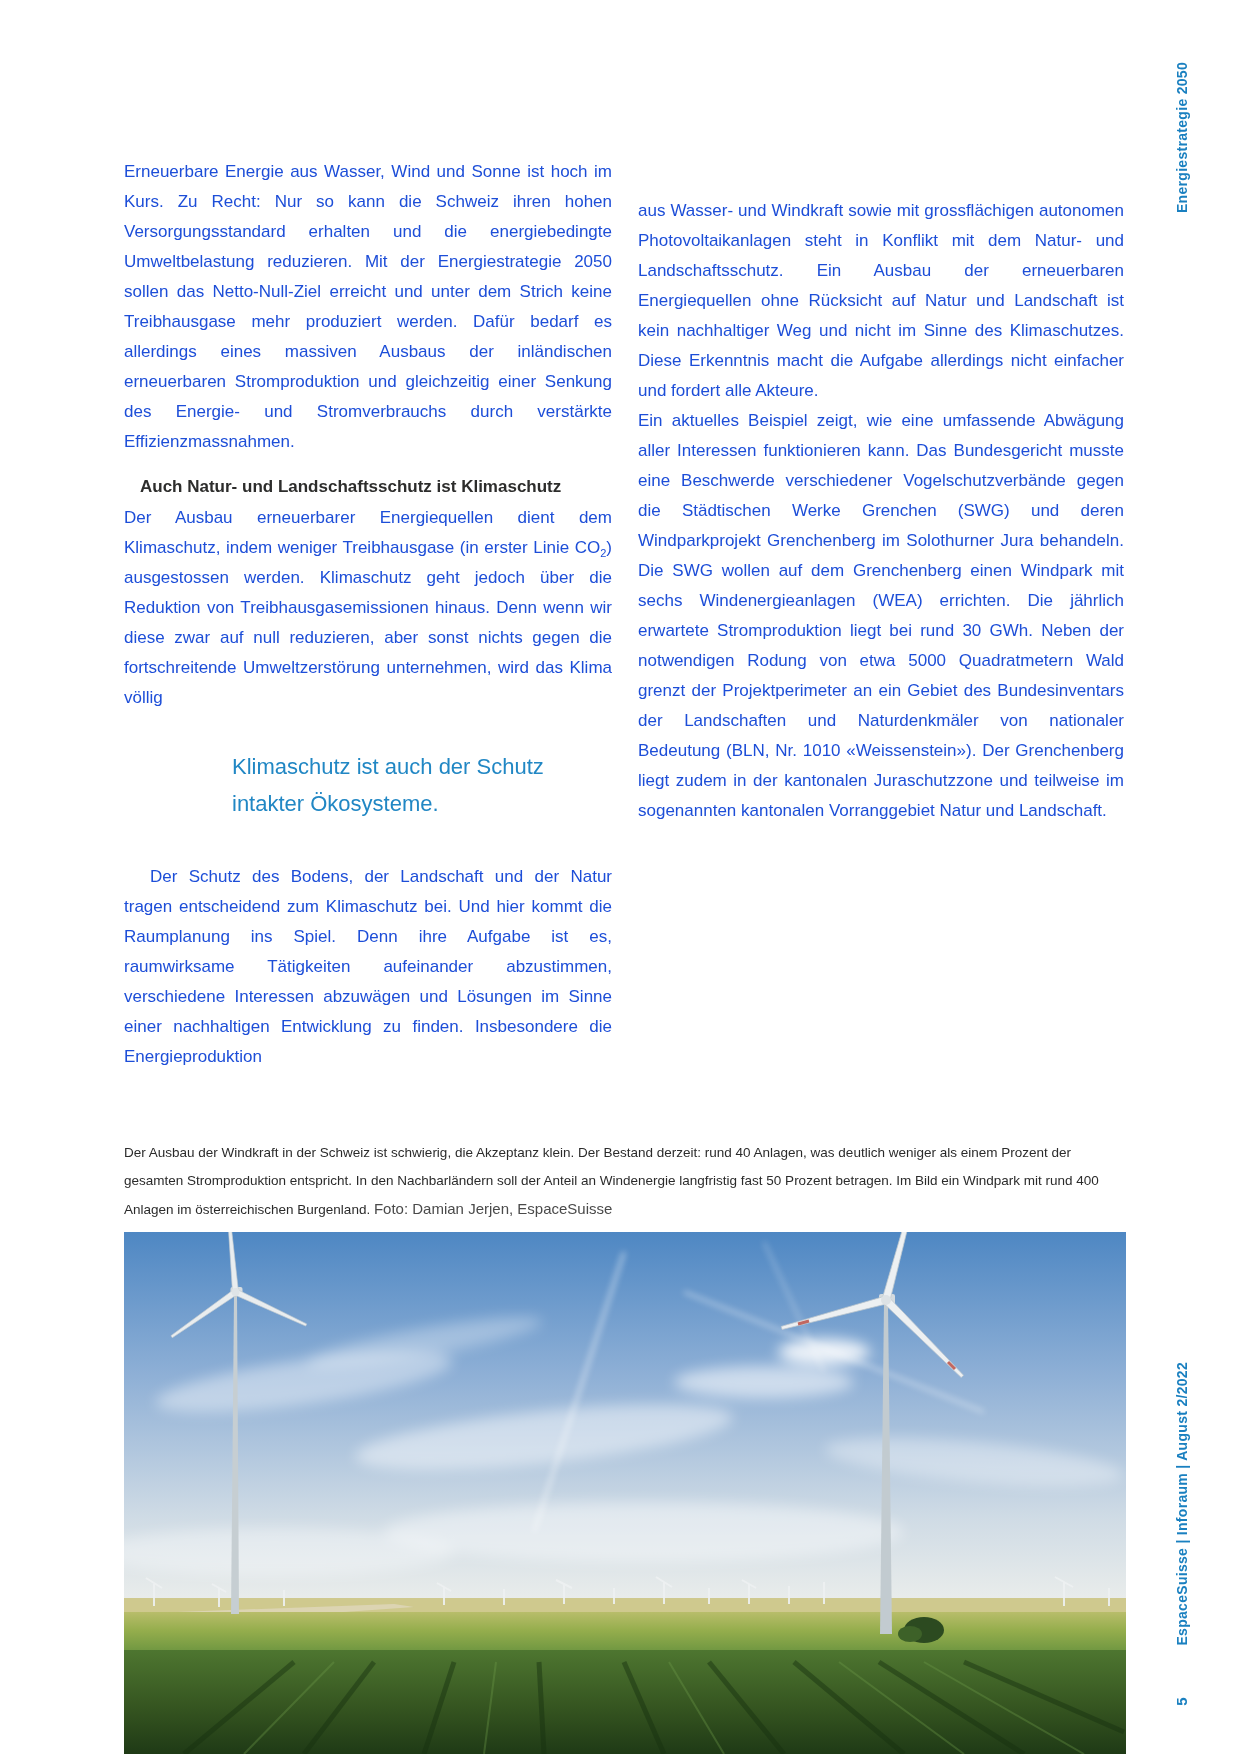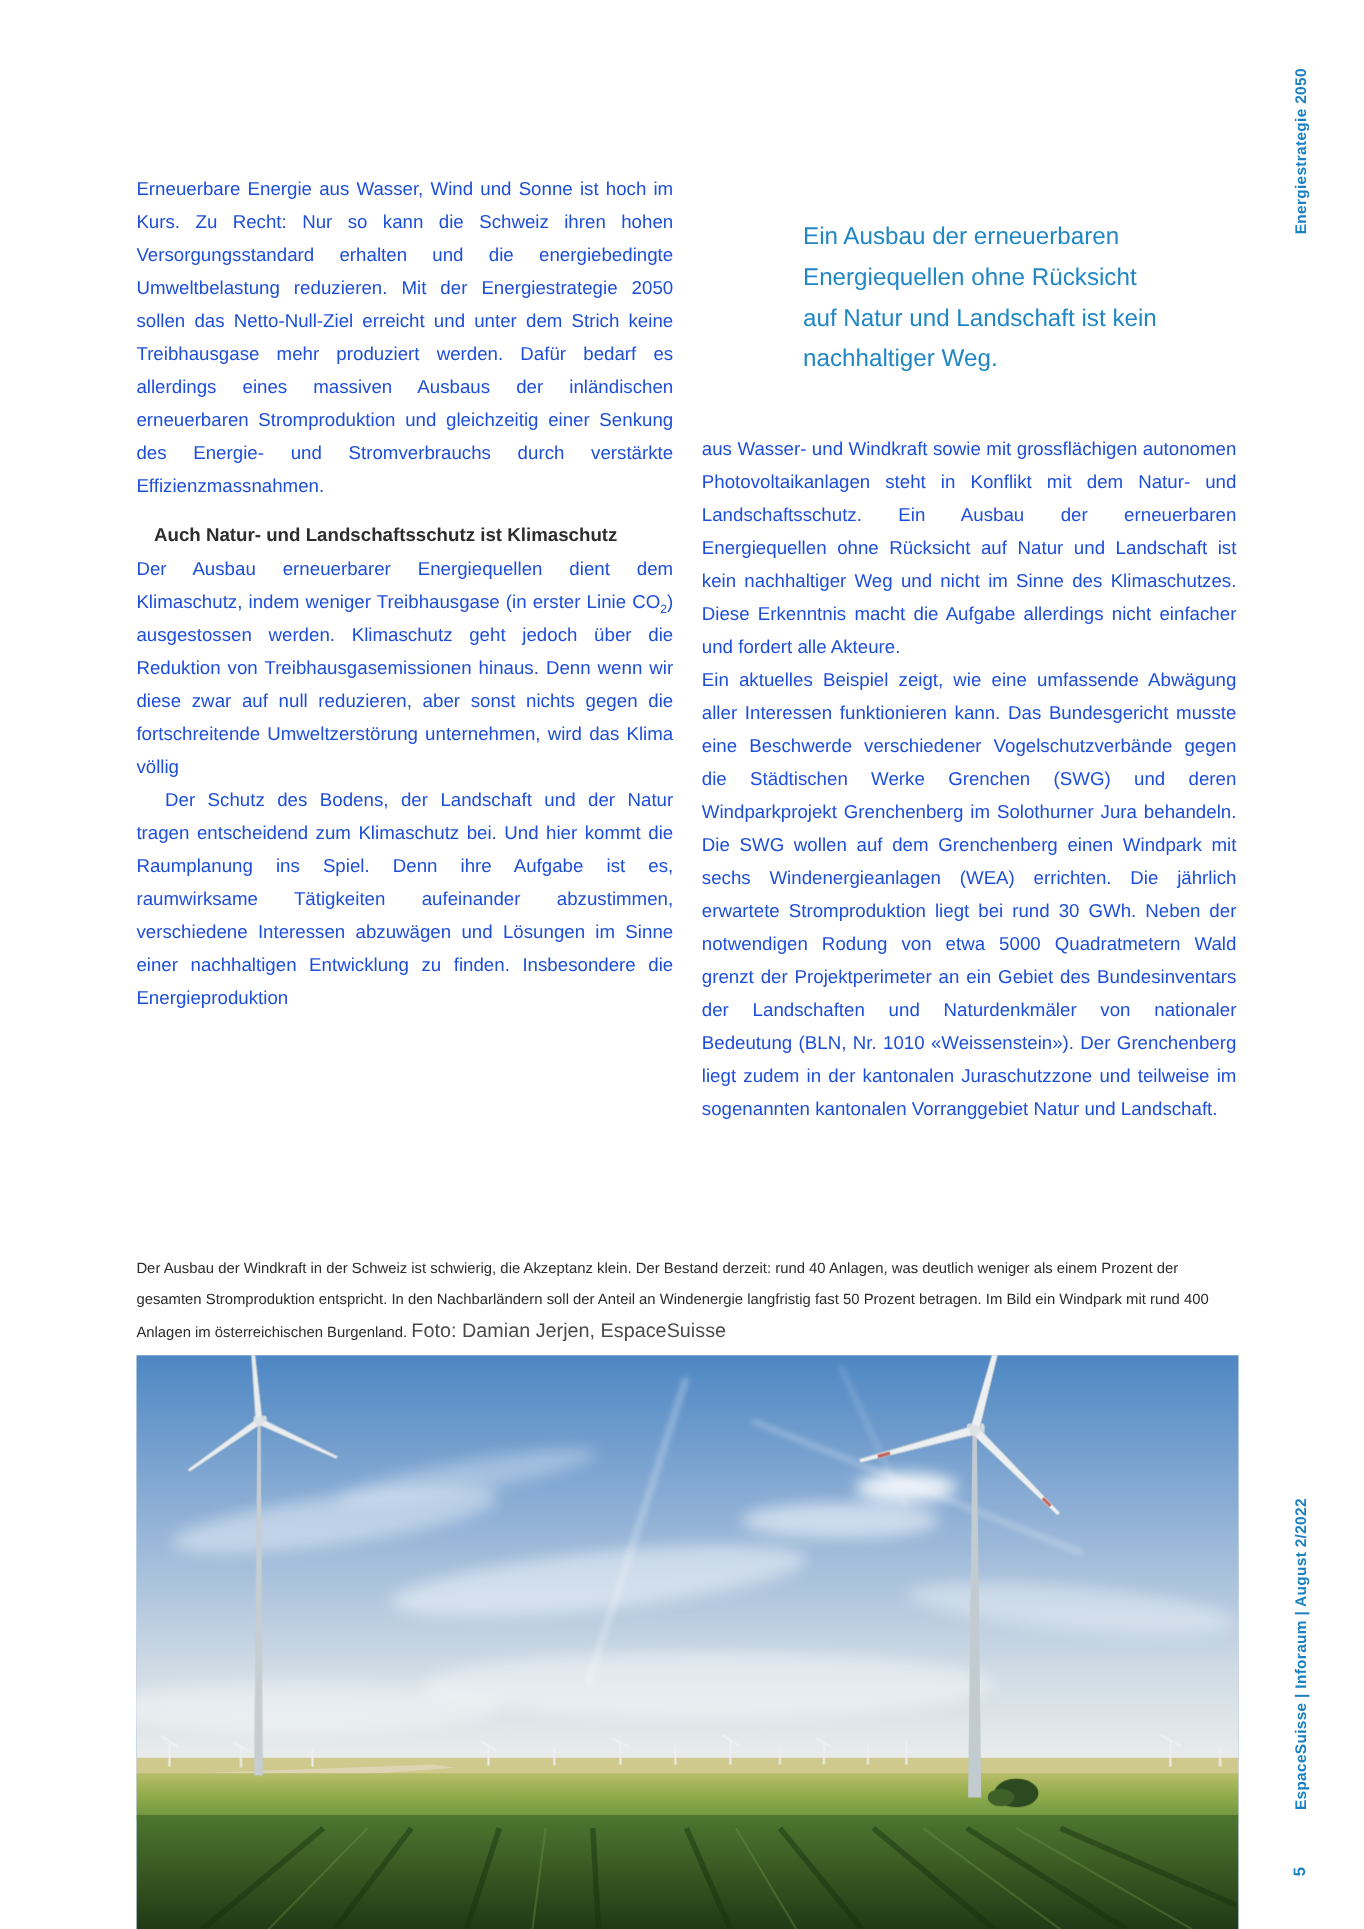--- a/index.html
+++ b/index.html
@@ -37,21 +37,21 @@
     line-height:37px;
     font-weight:normal;
   }
   .quote-left{margin:35px 0 40px 0;padding-left:108px;}
   .quote-right{margin:0 0 50px 0;padding-left:92px;}
   sub.chem{font-size:11px;line-height:0;}
   .caption{
     position:absolute;left:124px;top:1139px;width:1002px;
     font-size:13.5px;line-height:28px;color:#2b2b2b;text-align:left;
   }
-  .caption .credit{font-size:18px;color:#4a4a4a;}
+  .caption .credit{font-size:15px;color:#4a4a4a;}
   .vtext{
     position:absolute;
     writing-mode:vertical-rl;
     transform:rotate(180deg);
     color:#1a80c0;
     font-weight:bold;
     font-size:14px;
     letter-spacing:.3px;
     white-space:nowrap;
   }
@@ -68,30 +68,28 @@
 <body>
 
 <div class="page">
 
   <div class="vtext vtop">Energiestrategie 2050</div>
 
   <div class="col left-col">
     <p class="body">Erneuerbare Energie aus Wasser, Wind und Sonne ist hoch im Kurs. Zu Recht: Nur so kann die Schweiz ihren hohen Versorgungsstandard erhalten und die energiebedingte Umweltbelastung reduzieren. Mit der Energiestrategie 2050 sollen das Netto-Null-Ziel erreicht und unter dem Strich keine Treibhausgase mehr produziert werden. Dafür bedarf es allerdings eines massiven Ausbaus der inländischen erneuerbaren Stromproduktion und gleichzeitig einer Senkung des Energie- und Stromverbrauchs durch verstärkte Effizienzmassnahmen.</p>
     <h3 class="sect">Auch Natur- und Landschaftsschutz ist Klimaschutz</h3>
     <p class="body"><span>Der Ausbau erneuerbarer Energiequellen dient dem Klimaschutz, indem weniger Treibhausgase (in erster Linie CO</span><sub class="chem">2</sub><span>) ausgestossen werden. Klimaschutz geht jedoch über die Reduktion von Treibhausgasemissionen hinaus. Denn wenn wir diese zwar auf null reduzieren, aber sonst nichts gegen die fortschreitende Umweltzerstörung unternehmen, wird das Klima völlig</span></p>
+    <div class="quote quote-left">
+      <div>Klimaschutz ist auch der Schutz</div>
+      <div>intakter Ökosysteme.</div>
+    </div>
     <p class="body indent">Der Schutz des Bodens, der Landschaft und der Natur tragen entscheidend zum Klimaschutz bei. Und hier kommt die Raumplanung ins Spiel. Denn ihre Aufgabe ist es, raumwirksame Tätigkeiten aufeinander abzustimmen, verschiedene Interessen abzuwägen und Lösungen im Sinne einer nachhaltigen Entwicklung zu finden. Insbesondere die Energieproduktion</p>
   </div>
 
   <div class="col right-col">
-    <div class="quote quote-right">
-      <div>Ein Ausbau der erneuerbaren</div>
-      <div>Energiequellen ohne Rücksicht</div>
-      <div>auf Natur und Landschaft ist kein</div>
-      <div>nachhaltiger Weg.</div>
-    </div>
     <p class="body">aus Wasser- und Windkraft sowie mit grossflächigen autonomen Photovoltaikanlagen steht in Konflikt mit dem Natur- und Landschaftsschutz. Ein Ausbau der erneuerbaren Energiequellen ohne Rücksicht auf Natur und Landschaft ist kein nachhaltiger Weg und nicht im Sinne des Klimaschutzes. Diese Erkenntnis macht die Aufgabe allerdings nicht einfacher und fordert alle Akteure.</p>
     <p class="body">Ein aktuelles Beispiel zeigt, wie eine umfassende Abwägung aller Interessen funktionieren kann. Das Bundesgericht musste eine Beschwerde verschiedener Vogelschutzverbände gegen die Städtischen Werke Grenchen (SWG) und deren Windparkprojekt Grenchenberg im Solothurner Jura behandeln. Die SWG wollen auf dem Grenchenberg einen Windpark mit sechs Windenergieanlagen (WEA) errichten. Die jährlich erwartete Stromproduktion liegt bei rund 30 GWh. Neben der notwendigen Rodung von etwa 5000 Quadratmetern Wald grenzt der Projektperimeter an ein Gebiet des Bundesinventars der Landschaften und Naturdenkmäler von nationaler Bedeutung (BLN, Nr. 1010 «Weissenstein»). Der Grenchenberg liegt zudem in der kantonalen Juraschutzzone und teilweise im sogenannten kantonalen Vorranggebiet Natur und Landschaft.</p>
   </div>
 
   <div class="caption">
     <span>Der Ausbau der Windkraft in der Schweiz ist schwierig, die Akzeptanz klein. Der Bestand derzeit: rund 40 Anlagen, was deutlich weniger als einem Prozent der gesamten Stromproduktion entspricht. In den Nachbarländern soll der Anteil an Windenergie langfristig fast 50 Prozent betragen. Im Bild ein Windpark mit rund 400 Anlagen im österreichischen Burgenland.</span>
     <span class="credit">Foto: Damian Jerjen, EspaceSuisse</span>
   </div>
 
   <figure class="photo">

